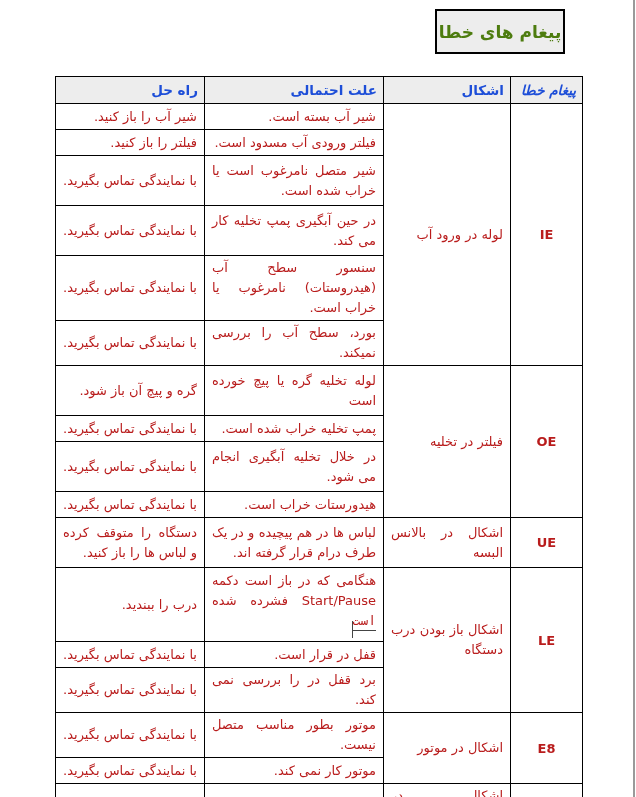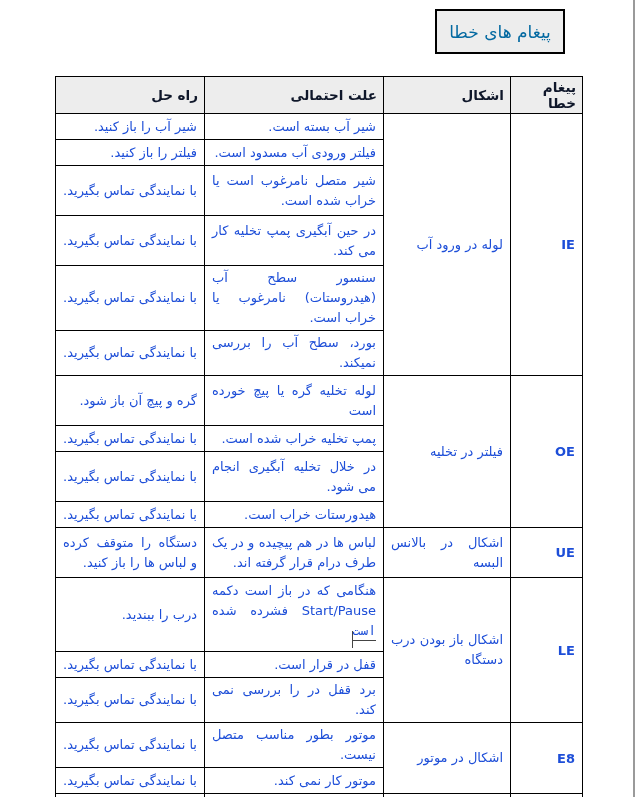--- a/index.html
+++ b/index.html
@@ -34,56 +34,56 @@
     height: 45px;
     background: #ededed;
     border: 2px solid #000000;
     display: flex;
     align-items: center;
     justify-content: center;
     box-sizing: border-box;
   }
   .title-box span {
     font-size: 17px;
-    font-weight: normal;
-    color: #0369a1;
+    font-weight: bold;
+    color: #4d7c0f;
     white-space: nowrap;
   }
   table.err {
     position: absolute;
     top: 76px;
     right: 53px;
     width: 527px;
     border-collapse: collapse;
     table-layout: fixed;
     direction: rtl;
   }
   table.err th, table.err td {
     border: 1px solid #000000;
     box-sizing: border-box;
     font-size: 13px;
-    color: #1d4ed8;
+    color: #b91c1c;
     padding: 2px 7px;
     vertical-align: middle;
     overflow: hidden;
   }
   table.err th {
     height: 27px;
     background: #ededed;
     font-weight: bold;
-    color: #0f172a;
+    color: #1d4ed8;
     text-align: right;
     font-size: 13.5px;
     padding: 2px 6px;
   }
   tr.h1 { height: 26px; }
   tr.h2 { height: 50px; }
   tr.h3 { height: 74px; }
   td.code {
-    text-align: right;
+    text-align: center;
     font-weight: bold;
     color: #111111;
     font-size: 13px;
   }
   td.problem {
     text-align: justify;
     line-height: 20px;
   }
   td.cause, td.solution {
     text-align: justify;
@@ -115,21 +115,21 @@
 
   <table class="err">
     <colgroup>
       <col style="width:72px">
       <col style="width:127px">
       <col style="width:179px">
       <col style="width:149px">
     </colgroup>
     <thead>
       <tr>
-        <th style="text-align:right;">پیغام خطا</th>
+        <th style="text-align:right;font-style:italic;">پیغام خطا</th>
         <th>اشکال</th>
         <th>علت احتمالی</th>
         <th>راه حل</th>
       </tr>
     </thead>
     <tbody>
         <tr class="h1">
           <td class="code" rowspan="6">IE</td>
           <td class="problem" rowspan="6">لوله در ورود آب</td>
           <td class="cause">شیر آب بسته است.</td>

